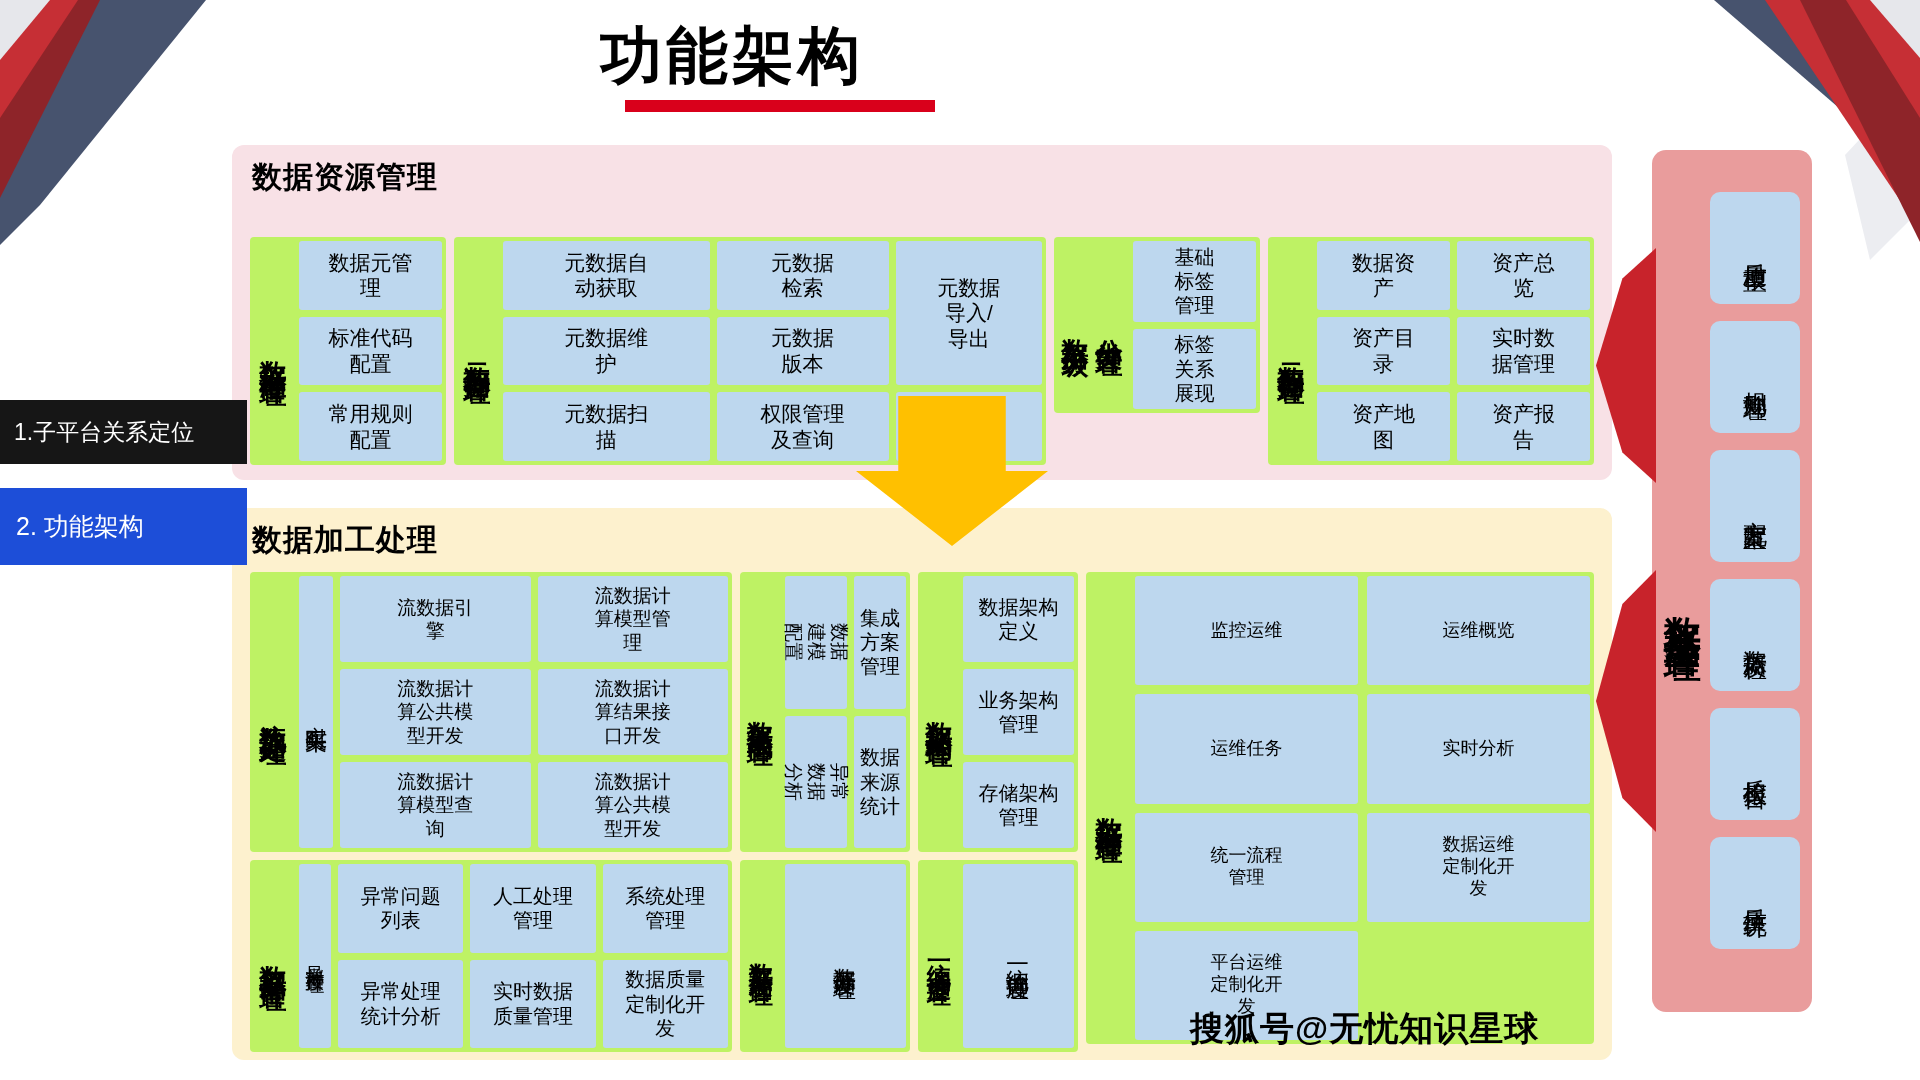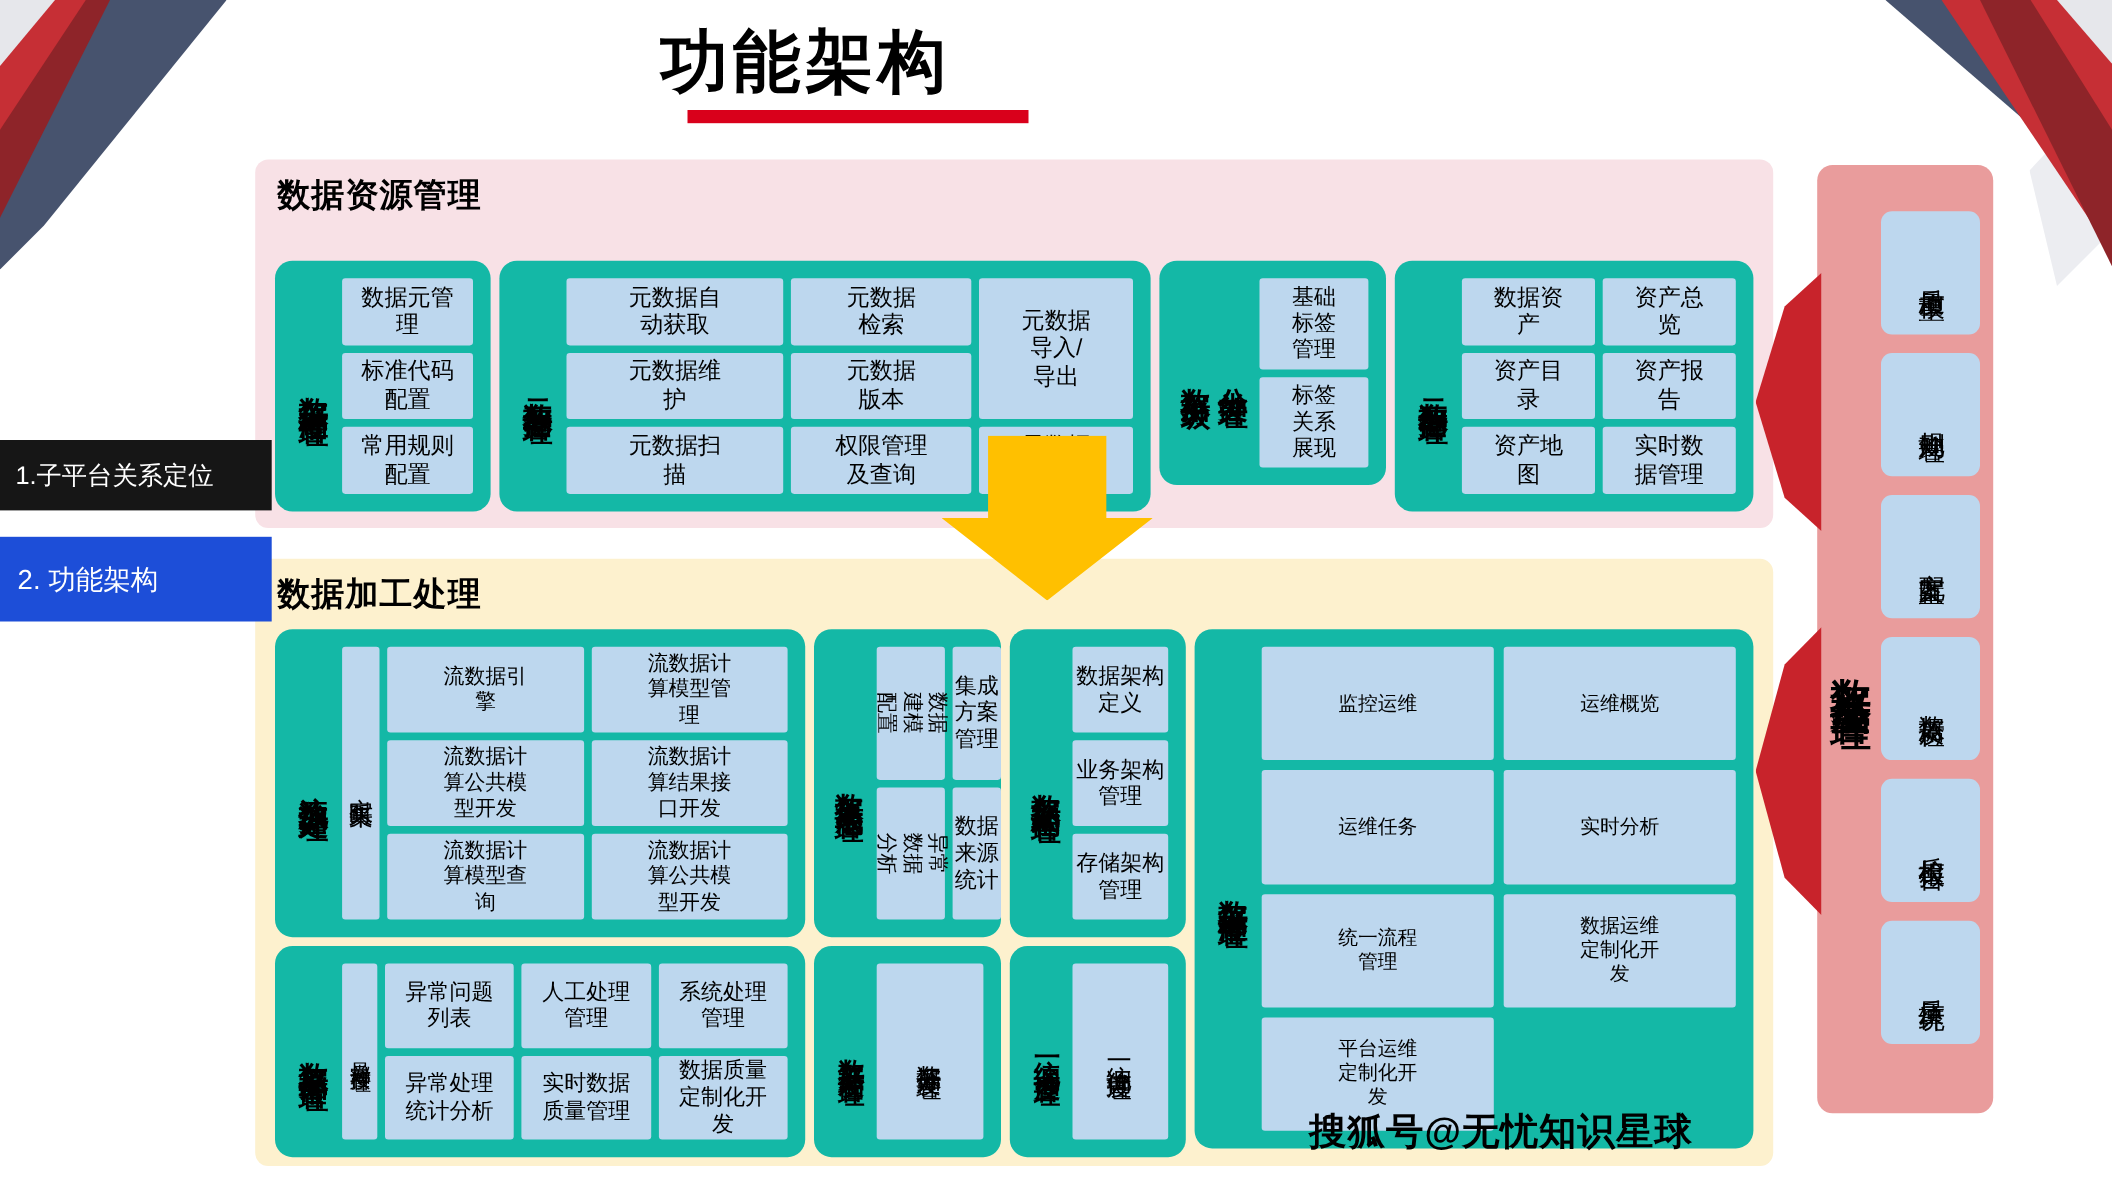--- a/index.html
+++ b/index.html
@@ -26,37 +26,37 @@
   
   .side-item{position:absolute;left:0;color:#fff;display:flex;align-items:center;z-index:7;box-sizing:border-box}
   #side-item-1{top:400px;width:247px;height:64px;background:#161616;font-size:23px;padding-left:14px}
   #side-item-2{top:488px;width:247px;height:77px;background:#1d4ed8;font-size:25px;padding-left:16px}
   
   .band{position:absolute;border-radius:12px;z-index:1}
   #band-top{left:232px;top:145px;width:1380px;height:335px;background:#F8E1E6}
   #band-bottom{left:232px;top:508px;width:1380px;height:552px;background:#FDF1CE}
   .band-title{position:absolute;left:20px;top:12px;font-size:30px;font-weight:bold;letter-spacing:1px}
   
-  .grp{position:absolute;background:#14b8a6;border-radius:16px;display:flex;padding:16px;gap:7px;box-sizing:border-box}
+  .grp{position:absolute;background:#bef264;border-radius:4px;display:flex;padding:4px;gap:7px;box-sizing:border-box}
   .vlabel{writing-mode:vertical-rl;text-orientation:upright;font-weight:bold;font-size:27px;letter-spacing:4px;
           display:flex;align-items:center;justify-content:center;flex:none;width:38px}
   .boxcol{display:flex;flex-direction:column;gap:7px;flex:1}
   .box{background:#BDD7EE;border-radius:3px;display:flex;align-items:center;justify-content:center;
        text-align:center;line-height:1.22;flex:1;font-size:21px}
   .vbox{background:#BDD7EE;border-radius:3px;display:flex;align-items:center;justify-content:center;
         writing-mode:vertical-rl;text-orientation:upright;letter-spacing:2px}
   .w2{display:inline-block;width:2.2em}
   .w3{display:inline-block;width:3.25em}
   .w4{display:inline-block;width:4.3em}
   
   #g-standard{left:18px;top:92px;width:196px;height:228px}
   #g-meta{left:222px;top:92px;width:592px;height:228px}
   #g-meta .grid{display:grid;grid-template-columns:1.2fr 1fr .85fr;grid-template-rows:1fr 1fr 1fr;gap:7px;flex:1}
   .c3r12{grid-column:3;grid-row:1/3}
-  #g-class{left:822px;top:92px;width:206px;height:204px}
+  #g-class{left:822px;top:92px;width:206px;height:176px}
   #g-class .labels{display:flex;flex:none}
   #g-class .vlabel{width:34px}
   #g-class .box{font-size:20px}
   #g-asset{left:1036px;top:92px;width:326px;height:228px}
   #g-asset .grid{display:grid;grid-auto-flow:column;grid-template-rows:1fr 1fr 1fr;grid-template-columns:1fr 1fr;gap:7px;flex:1}
   
   #g-stream{left:18px;top:64px;width:482px;height:280px}
   #g-stream .grid{display:grid;grid-template-columns:1fr 1fr;grid-template-rows:1fr 1fr 1fr;gap:7px;flex:1}
   #g-stream .box{font-size:19px}
   .sidebox{width:34px;flex:none;font-size:22px}
@@ -193,24 +193,24 @@
       <div class="box">
           <span class="w3">资产目录</span>
         </div>
       <div class="box">
           <span class="w3">资产地图</span>
         </div>
       <div class="box">
           <span class="w3">资产总览</span>
         </div>
       <div class="box">
+          <span class="w3">实时数据管理</span>
+        </div>
+      <div class="box">
           <span class="w3">资产报告</span>
-        </div>
-      <div class="box">
-          <span class="w3">实时数据管理</span>
         </div>
     </div>
   </div>
 </div>
 
 <div id="arrow-down"></div>
 
 <div class="band" id="band-bottom">
   <div class="band-title">数据加工处理</div>
 

